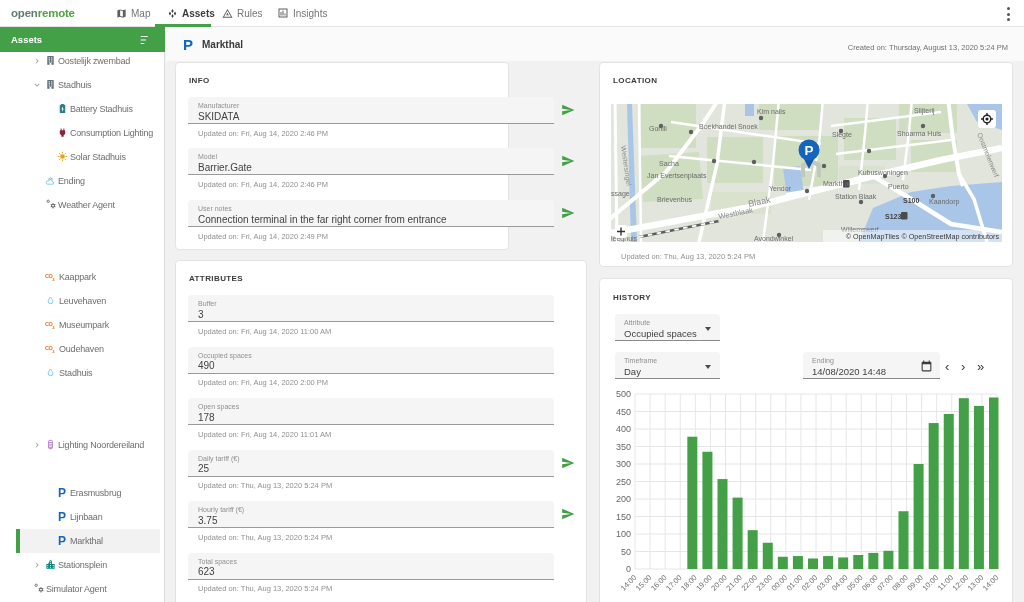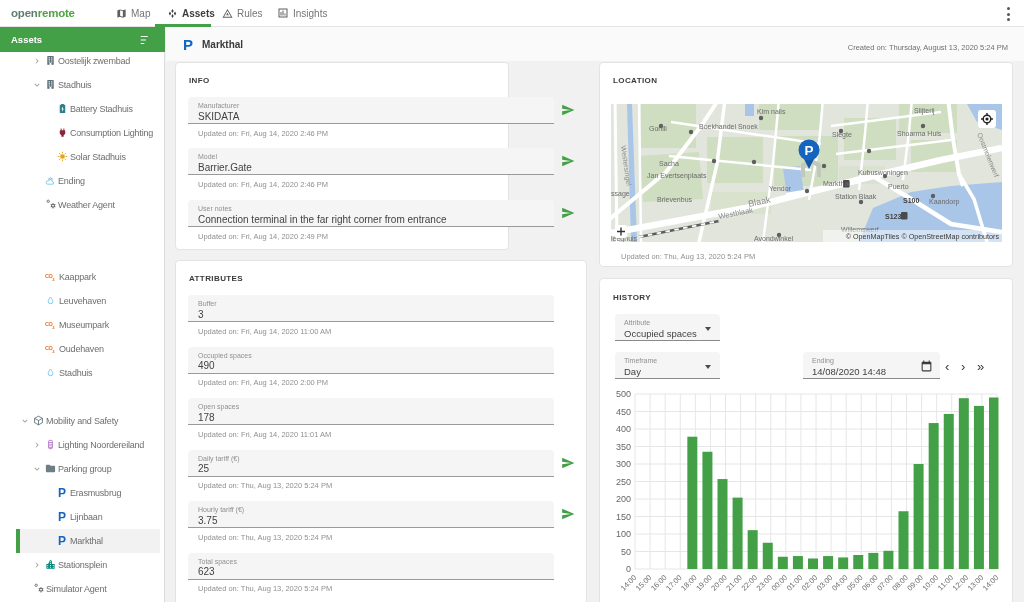--- a/index.html
+++ b/index.html
@@ -176,48 +176,29 @@
           <text x="16" y="21" font-size="9" font-weight="bold" fill="#e8711c" font-family="Liberation Sans">2</text>
         </svg>
         <span class="t" style="left:43px">Oudehaven</span>
       </div>
       <div class="r" style="top:311px">
         <svg class="ico" style="left:29px" viewBox="0 0 24 24" fill="none" stroke="#6cc2ef" stroke-width="2">
           <path d="M12,4.5C14.7,8.1 17,11.3 17,14A5,5 0 0,1 12,19A5,5 0 0,1 7,14C7,11.3 9.3,8.1 12,4.5Z"></path>
         </svg>
         <span class="t" style="left:43px">Stadhuis</span>
       </div>
-      <div class="r" style="top:359px">
-        <span class="c" style="left:4px"><svg width="10" height="10" viewBox="0 0 24 24" fill="#9e9e9e">
-            <path d="M7.41,8.58L12,13.17L16.59,8.58L18,10L12,16L6,10L7.41,8.58Z"></path>
-          </svg></span>
-        <svg class="ico" style="left:17px" viewBox="0 0 24 24" fill="none" stroke="#4a5e68" stroke-width="1.7">
-          <path d="M12,2.5L20.5,7.25V16.75L12,21.5L3.5,16.75V7.25L12,2.5Z"></path>
-          <path d="M3.5,7.25L12,12L20.5,7.25M12,12V21.5"></path>
-        </svg>
-        <span class="t" style="left:30px">Mobility and Safety</span>
-      </div>
       <div class="r" style="top:383px">
         <span class="c" style="left:16px"><svg width="10" height="10" viewBox="0 0 24 24" fill="#9e9e9e">
             <path d="M8.59,16.58L13.17,12L8.59,7.41L10,6L16,12L10,18L8.59,16.58Z"></path>
           </svg></span>
         <svg class="ico" style="left:29px" viewBox="0 0 24 24" fill="none" stroke="#ab5fc4" stroke-width="1.8">
           <rect x="8" y="3" width="8" height="18" rx="2"></rect>
           <path d="M8,8H16M8,13H16M8,18H16"></path>
         </svg>
         <span class="t" style="left:42px">Lighting Noordereiland</span>
-      </div>
-      <div class="r" style="top:407px">
-        <span class="c" style="left:16px"><svg width="10" height="10" viewBox="0 0 24 24" fill="#9e9e9e">
-            <path d="M7.41,8.58L12,13.17L16.59,8.58L18,10L12,16L6,10L7.41,8.58Z"></path>
-          </svg></span>
-        <svg class="ico" style="left:29px" viewBox="0 0 24 24" fill="#6f7e85">
-          <path d="M10,4H4C2.89,4 2,4.89 2,6V18A2,2 0 0,0 4,20H20A2,2 0 0,0 22,18V8C22,6.89 21.1,6 20,6H12L10,4Z"></path>
-        </svg>
-        <span class="t" style="left:42px">Parking group</span>
       </div>
       <div class="r" style="top:431px">
         <span class="pico" style="left:42px">P</span>
         <span class="t" style="left:54px">Erasmusbrug</span>
       </div>
       <div class="r" style="top:455px">
         <span class="pico" style="left:42px">P</span>
         <span class="t" style="left:54px">Lijnbaan</span>
       </div>
       <div class="r sel" style="top:479px">

